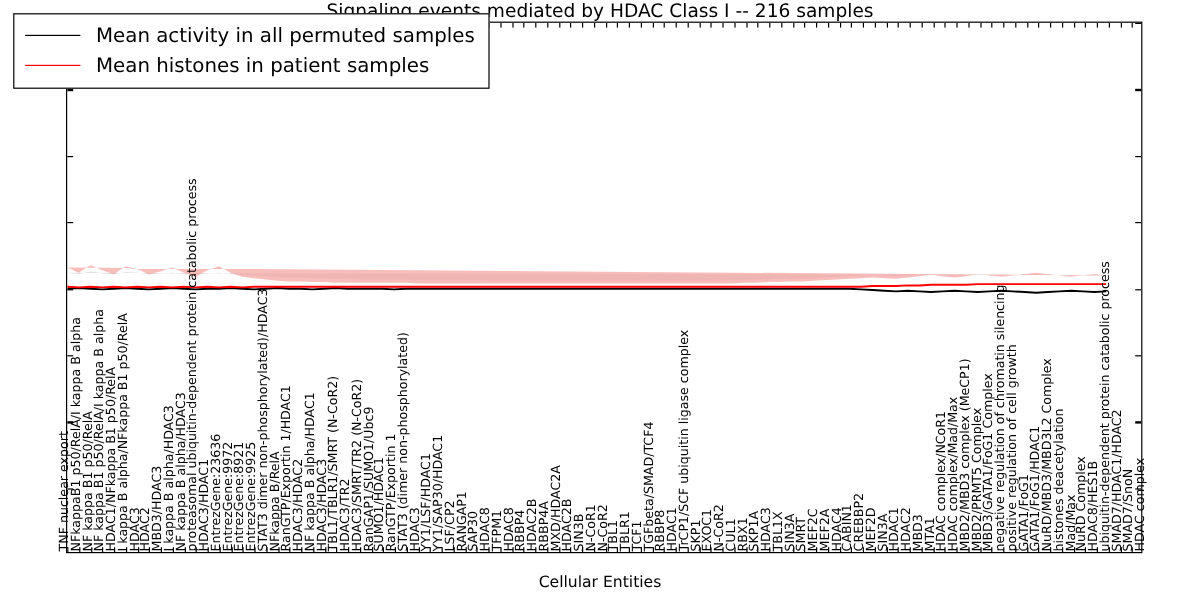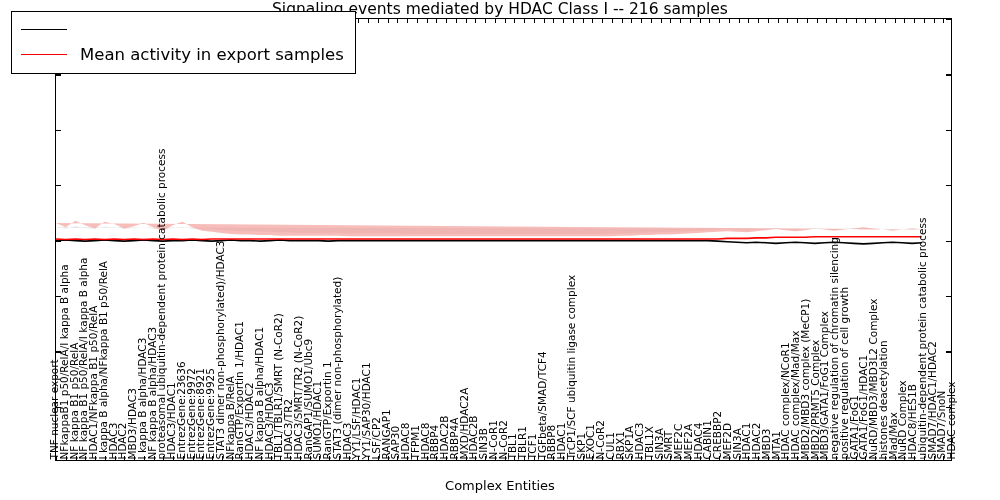--- a/index.html
+++ b/index.html
@@ -354,25 +354,26 @@
       <div class="xtl" style="left: 832.75px;">histones deacetylation</div>
       <div class="xtl" style="left: 842.5px;">Mad/Max</div>
       <div class="xtl" style="left: 852.25px;">NuRD Complex</div>
       <div class="xtl" style="left: 862px;">HDAC8/HES1B</div>
       <div class="xtl" style="left: 871.75px;">ubiquitin-dependent protein catabolic process</div>
       <div class="xtl" style="left: 881.5px;">SMAD7/HDAC1/HDAC2</div>
       <div class="xtl" style="left: 891.25px;">SMAD7/SnoN</div>
       <div class="xtl" style="left: 901px;">HDAC complex</div>
     </div>
 
-  <div class="xlabel">Complex Entities</div>
+  <div class="xlabel">Cellular Entities</div>
 
   <div class="legend">
     <div class="legend-row">
       <span class="legend-line"></span>
+      <span class="legend-txt">Mean activity in all permuted samples</span>
     </div>
     <div class="legend-row">
       <span class="legend-line red"></span>
-      <span class="legend-txt">Mean activity in export samples</span>
+      <span class="legend-txt">Mean histones in patient samples</span>
     </div>
   </div>
 
 </div>
 
 </body></html>

